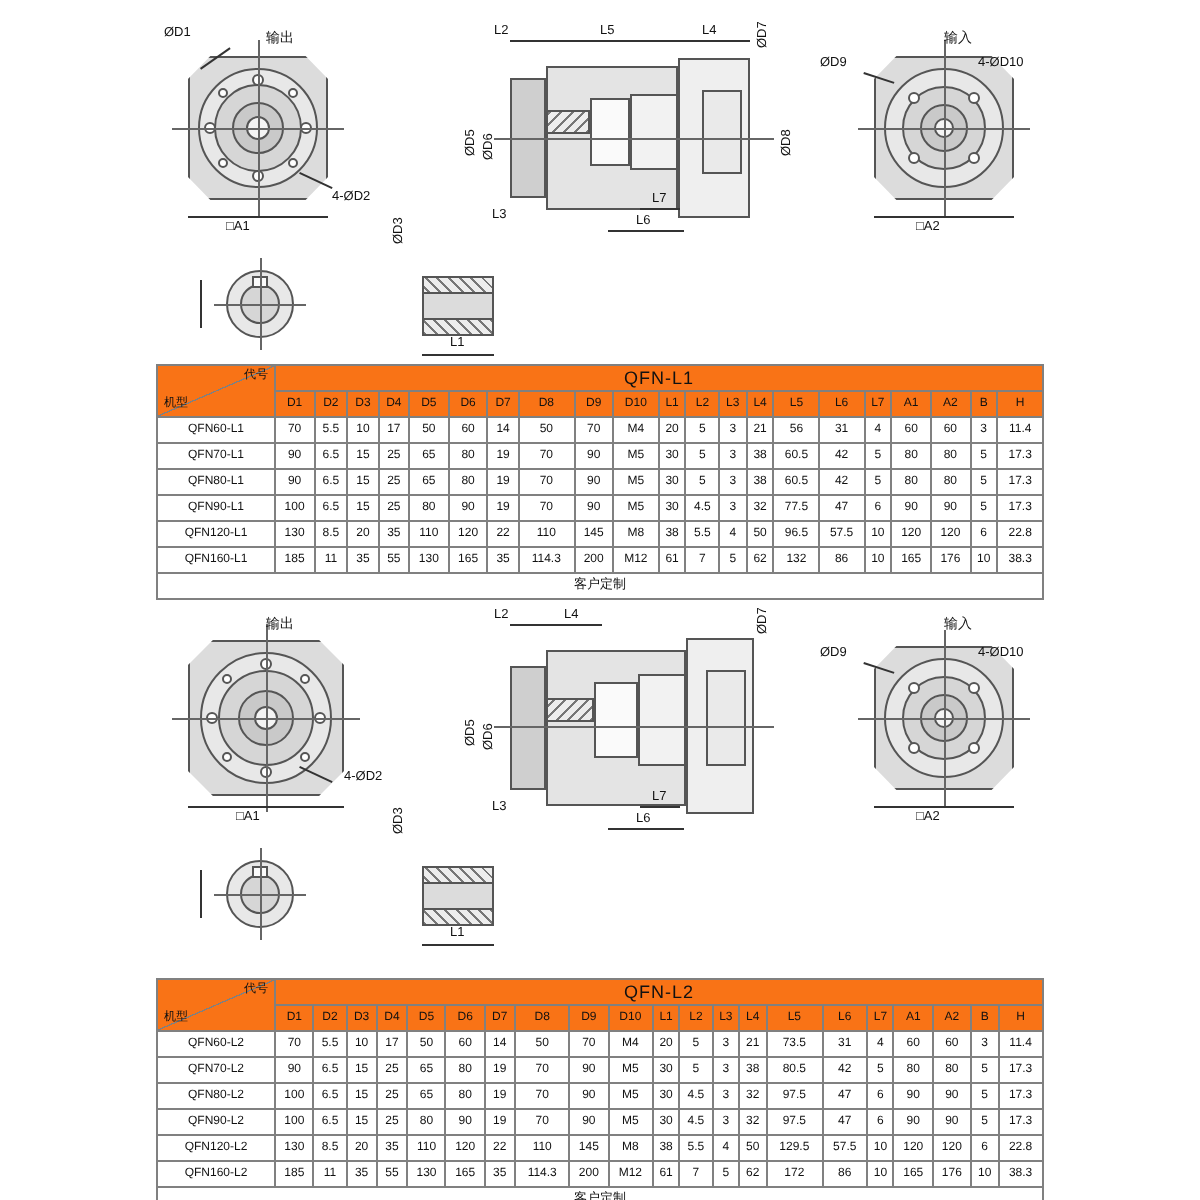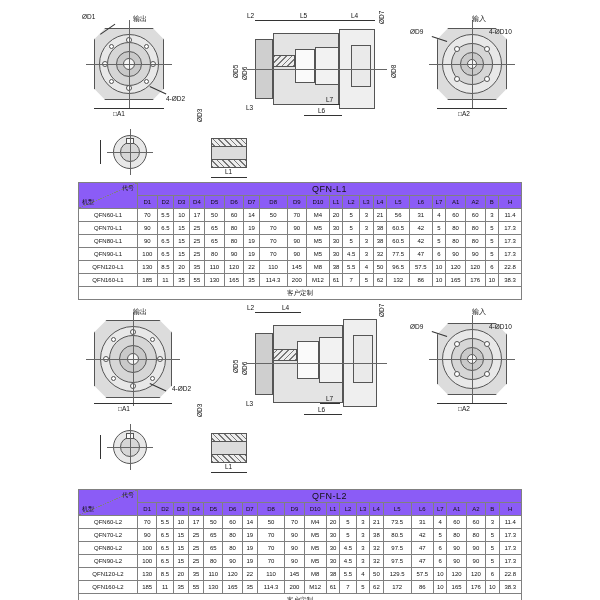--- a/index.html
+++ b/index.html
@@ -78,21 +78,21 @@
   }
   table.spec th, table.spec td{
     border:1px solid #808080;
     text-align:center;
     padding:0;
     height:12px;
     line-height:12px;
     font-weight:normal;
     color:#111;
   }
-  table.spec thead th{background:#8b5cf6;}
+  table.spec thead th{background:#f97316;}
   .corner{
     position:relative;
     background:#d9d9d9;
     width:58px;
   }
   .corner .slash{
     position:absolute;left:0;top:0;width:100%;height:100%;
     background:linear-gradient(to bottom right,transparent 49.3%,#808080 49.3%,#808080 50.7%,transparent 50.7%);
   }
   .corner .tr{position:absolute;right:3px;top:0px;font-size:6px;line-height:11px;}

